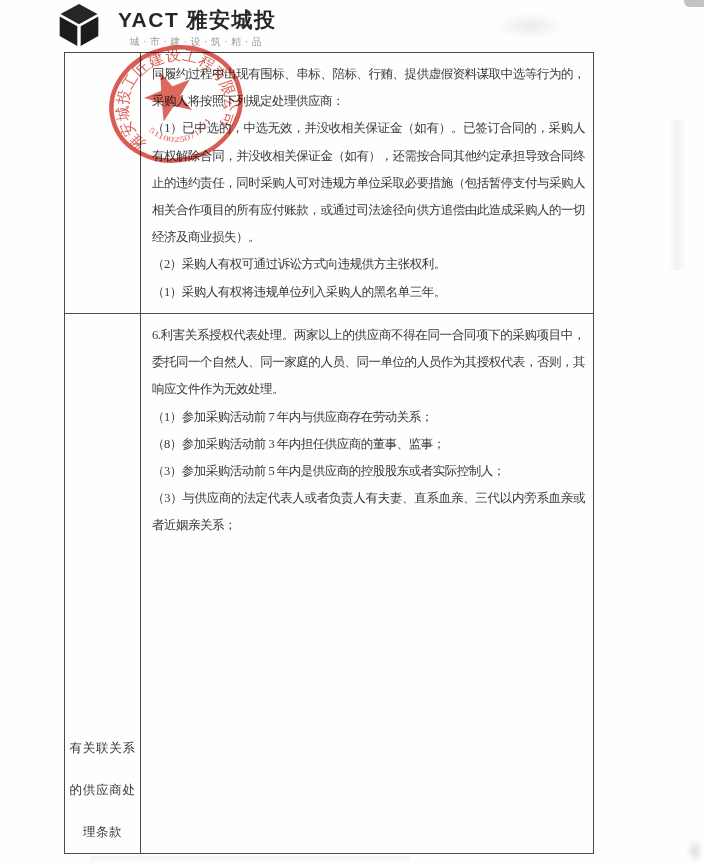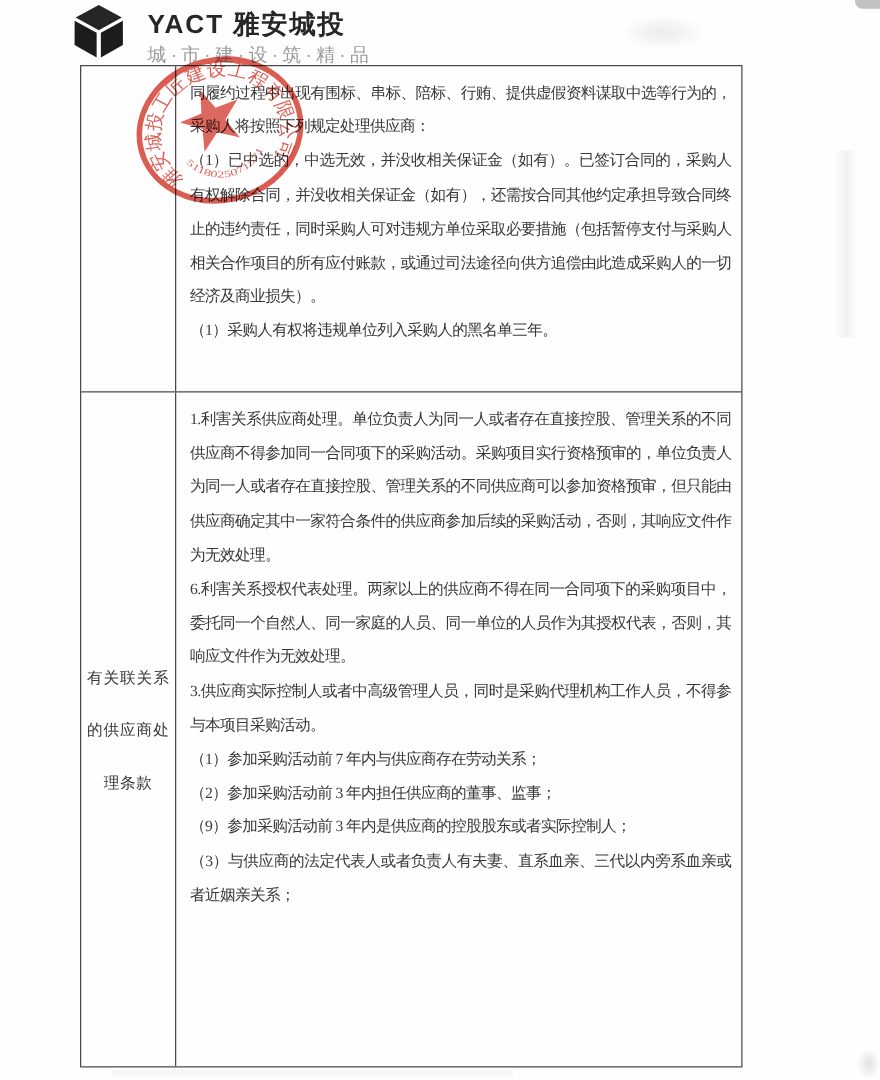--- a/index.html
+++ b/index.html
@@ -3,43 +3,43 @@
 <meta charset="utf-8">
 <title>Document</title>
 <style>
   html,body{margin:0;padding:0;background:#e8e8e8;}
   .page{
     position:relative;width:704px;height:864px;background:#fefefe;
     overflow:hidden;margin:0 auto;
     font-family:"Liberation Serif","DejaVu Serif",serif;
   }
   
-  .logo{position:absolute;left:58px;top:3px;height:48px;display:flex;align-items:flex-start;}
+  .logo{position:absolute;left:58px;top:3px;height:48px;display:flex;align-items:flex-start;text-align:center;}
   .cube-svg{width:42px;height:44px;display:block;}
   .brand-wrap{margin-left:18px;padding-top:5px;}
   .brand{
     font-family:"Liberation Sans","DejaVu Sans",sans-serif;
     font-weight:bold;font-size:21px;letter-spacing:1.5px;color:#262626;line-height:24px;
   }
   .tagline{
-    margin-top:3px;font-size:15px;color:#9a9a9a;letter-spacing:3.5px;
+    margin-top:3px;font-size:10px;color:#9a9a9a;letter-spacing:3.5px;
     font-family:"Liberation Sans","DejaVu Sans",sans-serif;
   }
   
   .doc-table{
     position:absolute;left:64px;top:52px;width:530px;height:802px;
     border:1.4px solid var(--border-color,#4a4a4a);
     display:flex;flex-direction:column;box-sizing:border-box;
   }
   .t-row{display:flex;box-sizing:border-box;}
   .t-row.r1{height:260px;}
   .t-row.r2{flex:1;border-top:1.4px solid var(--border-color,#4a4a4a);}
   .label-cell{
     width:76px;flex:0 0 76px;border-right:1.4px solid var(--border-color,#4a4a4a);
-    display:flex;align-items:center;justify-content:center;box-sizing:border-box;
+    display:flex;align-items:flex-end;justify-content:center;box-sizing:border-box;
   }
   .label-text{
     display:block;width:66px;font-size:12.5px;line-height:42px;color:#383838;
     text-align:justify;text-align-last:center;text-justify:inter-character;
     letter-spacing:0.5px;
   }
   .content-cell{flex:1;padding:8px 8px 0 11px;box-sizing:border-box;overflow:hidden;}
   .content-cell p{
     margin:0;font-size:12.5px;letter-spacing:-0.5px;line-height:27.2px;
     color:#383838;text-align:justify;text-justify:inter-character;
@@ -80,34 +80,33 @@
   </header>
 
   <div class="doc-table">
     <div class="t-row r1">
       <div class="label-cell">
         <span class="label-text"></span>
       </div>
       <div class="content-cell">
           <p>同履约过程中出现有围标、串标、陪标、行贿、提供虚假资料谋取中选等行为的，采购人将按照下列规定处理供应商：</p>
           <p>（1）已中选的，中选无效，并没收相关保证金（如有）。已签订合同的，采购人有权解除合同，并没收相关保证金（如有），还需按合同其他约定承担导致合同终止的违约责任，同时采购人可对违规方单位采取必要措施（包括暂停支付与采购人相关合作项目的所有应付账款，或通过司法途径向供方追偿由此造成采购人的一切经济及商业损失）。</p>
+          <p>（2）采购人有权可通过诉讼方式向违规供方主张权利。</p>
           <p>（1）采购人有权将违规单位列入采购人的黑名单三年。</p>
         </div>
     </div>
     <div class="t-row r2">
       <div class="label-cell">
         <span class="label-text">有关联关系的供应商处理条款</span>
       </div>
       <div class="content-cell">
-          <p>1.利害关系供应商处理。单位负责人为同一人或者存在直接控股、管理关系的不同供应商不得参加同一合同项下的采购活动。采购项目实行资格预审的，单位负责人为同一人或者存在直接控股、管理关系的不同供应商可以参加资格预审，但只能由供应商确定其中一家符合条件的供应商参加后续的采购活动，否则，其响应文件作为无效处理。</p>
           <p>6.利害关系授权代表处理。两家以上的供应商不得在同一合同项下的采购项目中，委托同一个自然人、同一家庭的人员、同一单位的人员作为其授权代表，否则，其响应文件作为无效处理。</p>
-          <p>3.供应商实际控制人或者中高级管理人员，同时是采购代理机构工作人员，不得参与本项目采购活动。</p>
           <p>（1）参加采购活动前 7 年内与供应商存在劳动关系；</p>
-          <p>（2）参加采购活动前 3 年内担任供应商的董事、监事；</p>
-          <p>（9）参加采购活动前 3 年内是供应商的控股股东或者实际控制人；</p>
+          <p>（8）参加采购活动前 3 年内担任供应商的董事、监事；</p>
+          <p>（3）参加采购活动前 5 年内是供应商的控股股东或者实际控制人；</p>
           <p>（3）与供应商的法定代表人或者负责人有夫妻、直系血亲、三代以内旁系血亲或者近姻亲关系；</p>
         </div>
     </div>
   </div>
 
   <svg class="stamp" viewBox="-80 -70 160 140" aria-hidden="true">
     <g transform="translate(0,2) rotate(-14)">
       <ellipse cx="0" cy="0" rx="65" ry="56" fill="none" stroke="var(--stamp-color,#d3362a)" stroke-width="4.5" opacity="0.88"></ellipse>
       <g transform="scale(1,0.93)">
         <path id="ringPath" d="M -37.7 33.6 A 49 49 0 1 1 37.7 33.6" fill="none"></path>

